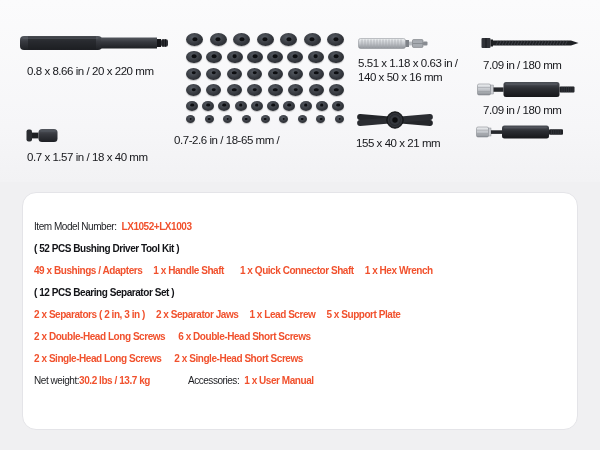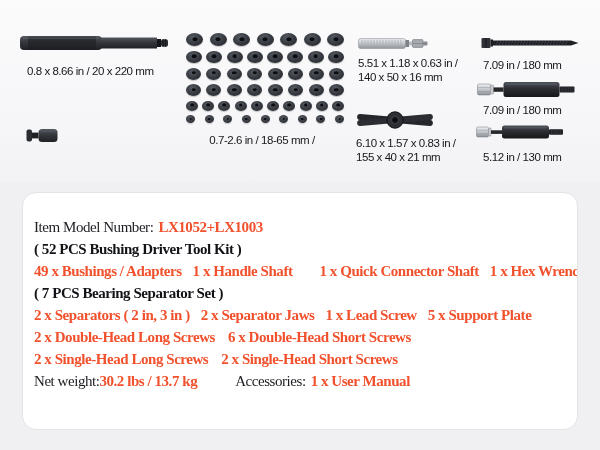--- a/index.html
+++ b/index.html
@@ -3,37 +3,37 @@
 <meta charset="utf-8">
 <style>
   html,body{margin:0;padding:0;background:#e8e8ea;}
   .page{position:relative;width:600px;height:450px;background:#f0f0f2;overflow:hidden;
         font-family:"Liberation Sans",sans-serif;}
   .collage{position:absolute;left:0;top:0;width:600px;height:182px;
            background:linear-gradient(180deg,#fbfbfc 0%,#f6f6f8 70%,#f2f2f4 100%);}
   .art{position:absolute;display:block;}
   .cap{position:absolute;font-size:11.5px;line-height:14.2px;letter-spacing:-0.45px;
        color:#16171b;white-space:nowrap;font-weight:400;}
-  .cap.center{text-align:center;}
+  .cap.center{text-align:left;}
 
   
   .bush-rows{position:absolute;left:186px;top:33px;width:158px;height:90px;
              display:flex;flex-direction:column;justify-content:space-between;}
   .bush-row{display:flex;justify-content:space-between;align-items:center;}
   .disc{position:relative;border-radius:50%;
         background:radial-gradient(ellipse at 42% 35%, #575c64 0%, #34373d 55%, #1e2025 100%);
         box-shadow:0 1px 1px rgba(0,0,0,.22);}
   .disc i{position:absolute;left:50%;top:46%;transform:translate(-50%,-50%);
           border-radius:50%;background:#0c0d10;display:block;}
 
   
   .spec-box{position:absolute;left:22px;top:192px;width:556px;height:238px;box-sizing:border-box;
             background:#ffffff;border:1px solid #e4e4e8;border-radius:14px;
             padding:23px 8px 0 11px;overflow:hidden;}
-  .spec-line{height:22px;line-height:22px;font-size:15px;letter-spacing:-0.45px;white-space:nowrap;font-family:Liberation Serif, serif;}
+  .spec-line{height:22px;line-height:22px;font-size:10px;letter-spacing:-0.45px;white-space:nowrap;}
   .seg{display:inline-block;}
   .st-plain{color:#1d1e22;font-weight:400;}
   .st-bold{color:#121317;font-weight:700;}
   .st-accent{color:#f1512d;font-weight:700;}
 </style>
 </head>
 <body>
 
 <div class="page">
   <div class="collage">
@@ -56,20 +56,21 @@
       <line x1="146.5" y1="5.4" x2="146.5" y2="12.6" stroke="#121317" stroke-width="1"></line>
     </svg>
     <div class="cap" style="left:27px;top:64px">0.8 x 8.66 in / 20 x 220 mm</div>
 
     <svg class="art" style="left:26px;top:128px" width="32" height="15" viewBox="0 0 32 15">
       <rect x="0.5" y="1.5" width="5.5" height="12" rx="2" fill="#2a2c30"></rect>
       <rect x="6" y="4.6" width="6.5" height="5.8" fill="#1e2023"></rect>
       <rect x="12.5" y="1" width="19" height="13" rx="3.5" fill="url(#gMetal)"></rect>
       <rect x="14" y="2.2" width="16" height="1.6" rx="0.8" fill="#5c6068" opacity="0.5"></rect>
     </svg>
+    <div class="cap" style="left:27px;top:150px">0.7 x 1.57 in / 18 x 40 mm</div>
 
     <div class="bush-rows" id="bushings">
         <div class="bush-row">
           <span class="disc" style="width: 17px; height: 13px;">
             <i style="width: 5.1px; height: 3.64px;"></i>
           </span>
           <span class="disc" style="width: 17px; height: 13px;">
             <i style="width: 5.1px; height: 3.64px;"></i>
           </span>
           <span class="disc" style="width: 17px; height: 13px;">
@@ -279,21 +280,20 @@
         </g>
       <g transform="rotate(-5 39 12)">
           <rect x="1" y="9" width="76" height="6" rx="3" fill="#2b2d32"></rect>
         </g>
       <circle cx="39" cy="12" r="8.2" fill="#26282d" stroke="#0f1113" stroke-width="1"></circle>
       <circle cx="39" cy="12" r="6.4" fill="none" stroke="#4a4e55" stroke-width="0.7" opacity="0.6"></circle>
       <circle cx="39" cy="12" r="5" fill="#34373d"></circle>
       <circle cx="39" cy="12" r="2.7" fill="#0b0c0e"></circle>
     </svg>
     <div class="cap" style="left:356px;top:136px">
-      <div>6.10 x 1.57 x 0.83 in /</div>
       <div>155 x 40 x 21 mm</div>
     </div>
 
     <svg class="art" style="left:481px;top:36px" width="98" height="14" viewBox="0 0 98 14">
       <rect x="0.5" y="2" width="9" height="10" rx="1" fill="#303238"></rect>
       <line x1="5" y1="2.2" x2="5" y2="11.8" stroke="#17181c" stroke-width="1"></line>
       <rect x="9.5" y="3.5" width="2.5" height="7" fill="#1b1d20"></rect>
       <rect x="12" y="4.5" width="78" height="5" fill="#1e2024"></rect>
       <g stroke="#42454c" stroke-width="0.8">
         <line x1="15" y1="9.2" x2="17.2" y2="4.8"></line>
@@ -355,26 +355,25 @@
       <rect x="28" y="2.7" width="43" height="1.8" rx="0.9" fill="#6c7078" opacity="0.35"></rect>
       <rect x="73" y="5.3" width="14" height="5.4" rx="1" fill="#202226"></rect>
       <g stroke="#3d4046" stroke-width="0.6">
         <line x1="75.5" y1="5.6" x2="75.5" y2="10.4"></line>
           <line x1="77.7" y1="5.6" x2="77.7" y2="10.4"></line>
         <line x1="79.9" y1="5.6" x2="79.9" y2="10.4"></line>
           <line x1="82.1" y1="5.6" x2="82.1" y2="10.4"></line>
         <line x1="84.3" y1="5.6" x2="84.3" y2="10.4"></line>
       </g>
     </svg>
-    <div class="cap" style="left:483px;top:150px">5.12 in / 130 mm</div>
   </div>
 
   <div class="spec-box" id="spec-box">
       <div class="spec-line"><span class="seg st-plain">Item Model Number:</span><span class="seg st-accent" style="margin-left: 5px;">LX1052+LX1003</span></div>
       <div class="spec-line"><span class="seg st-bold">( 52 PCS Bushing Driver Tool Kit )</span></div>
-      <div class="spec-line"><span class="seg st-accent">49 x Bushings / Adapters</span><span class="seg st-accent" style="margin-left: 11px;">1 x Handle Shaft</span><span class="seg st-accent" style="margin-left: 27px;">1 x Quick Connector Shaft</span><span class="seg st-accent" style="margin-left: 11px;">1 x Hex Wrench</span></div>
-      <div class="spec-line"><span class="seg st-bold">( 7 PCS Bearing Separator Set )</span></div>
+      <div class="spec-line"><span class="seg st-accent">49 x Bushings / Adapters</span><span class="seg st-accent" style="margin-left: 11px;">1 x Handle Shaft</span><span class="seg st-accent" style="margin-left: 16px;">1 x Quick Connector Shaft</span><span class="seg st-accent" style="margin-left: 11px;">1 x Hex Wrench</span></div>
+      <div class="spec-line"><span class="seg st-bold">( 12 PCS Bearing Separator Set )</span></div>
       <div class="spec-line"><span class="seg st-accent">2 x Separators ( 2 in, 3 in )</span><span class="seg st-accent" style="margin-left: 11px;">2 x Separator Jaws</span><span class="seg st-accent" style="margin-left: 11px;">1 x Lead Screw</span><span class="seg st-accent" style="margin-left: 11px;">5 x Support Plate</span></div>
       <div class="spec-line"><span class="seg st-accent">2 x Double-Head Long Screws</span><span class="seg st-accent" style="margin-left: 13px;">6 x Double-Head Short Screws</span></div>
       <div class="spec-line"><span class="seg st-accent">2 x Single-Head Long Screws</span><span class="seg st-accent" style="margin-left: 13px;">2 x Single-Head Short Screws</span></div>
       <div class="spec-line"><span class="seg st-plain">Net weight:</span><span class="seg st-accent" style="">30.2 lbs / 13.7 kg</span><span class="seg st-plain" style="margin-left: 38px;">Accessories:</span><span class="seg st-accent" style="margin-left: 5px;">1 x User Manual</span></div>
     </div>
 </div>
 
 </body></html>

